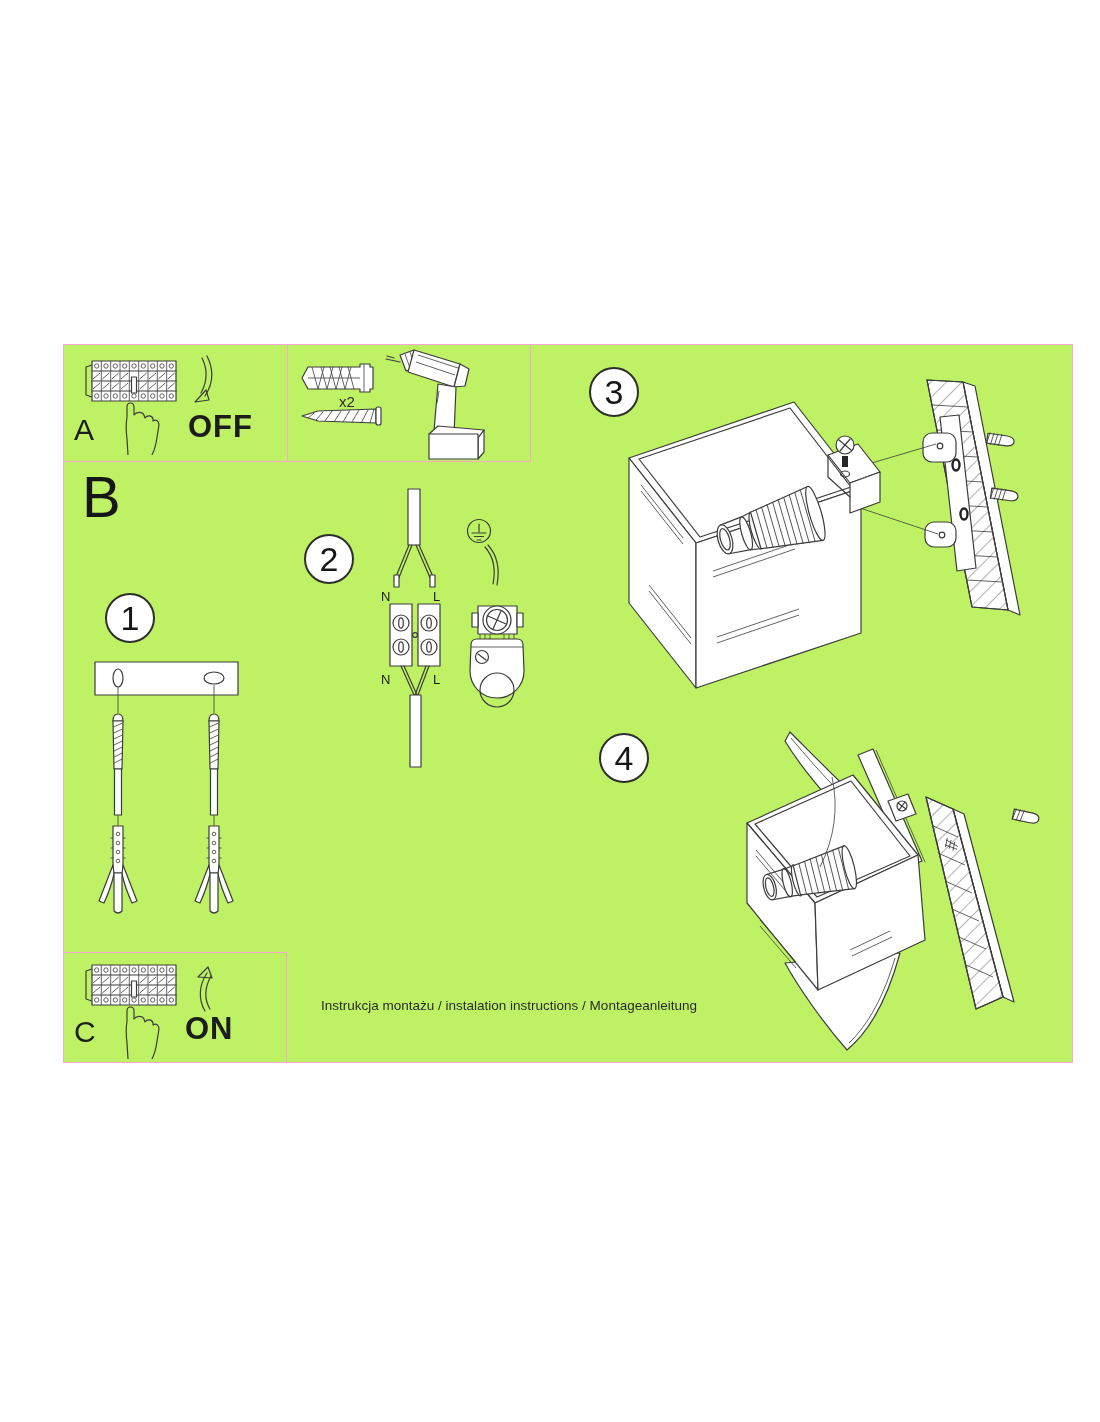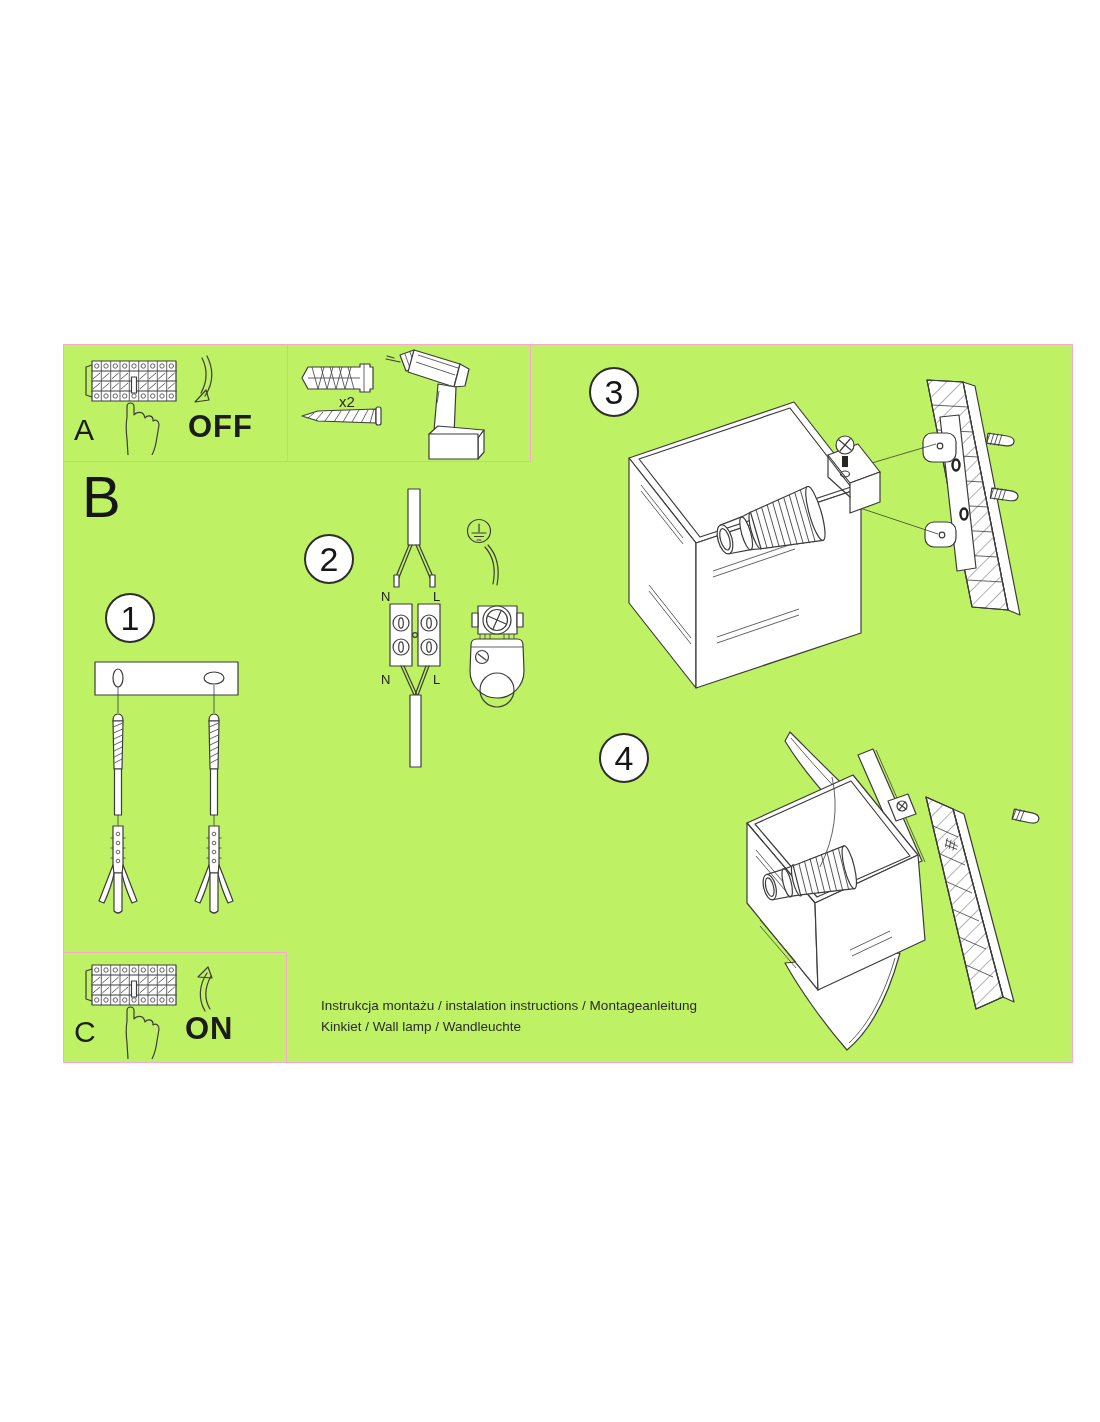--- a/index.html
+++ b/index.html
@@ -542,14 +542,13 @@
         <line class="thin" x1="148" y1="141" x2="148" y2="183"></line>
         <line class="thin" x1="154" y1="141" x2="154" y2="183"></line>
       <ellipse class="lnw" cx="160" cy="162" rx="5" ry="22"></ellipse>
     </g>
     <path class="thin" d="M142,62 Q152,108 130,152"></path>
   </g>
 </svg>
 
 <div class="abs footer-text" style="left:298px;top:995px;margin-left:23px;">
   <div>Instrukcja montażu / instalation instructions / Montageanleitung</div>
-  <div>Kinkiet / Wall lamp / Wandleuchte</div>
 </div>
 
 </body></html>

